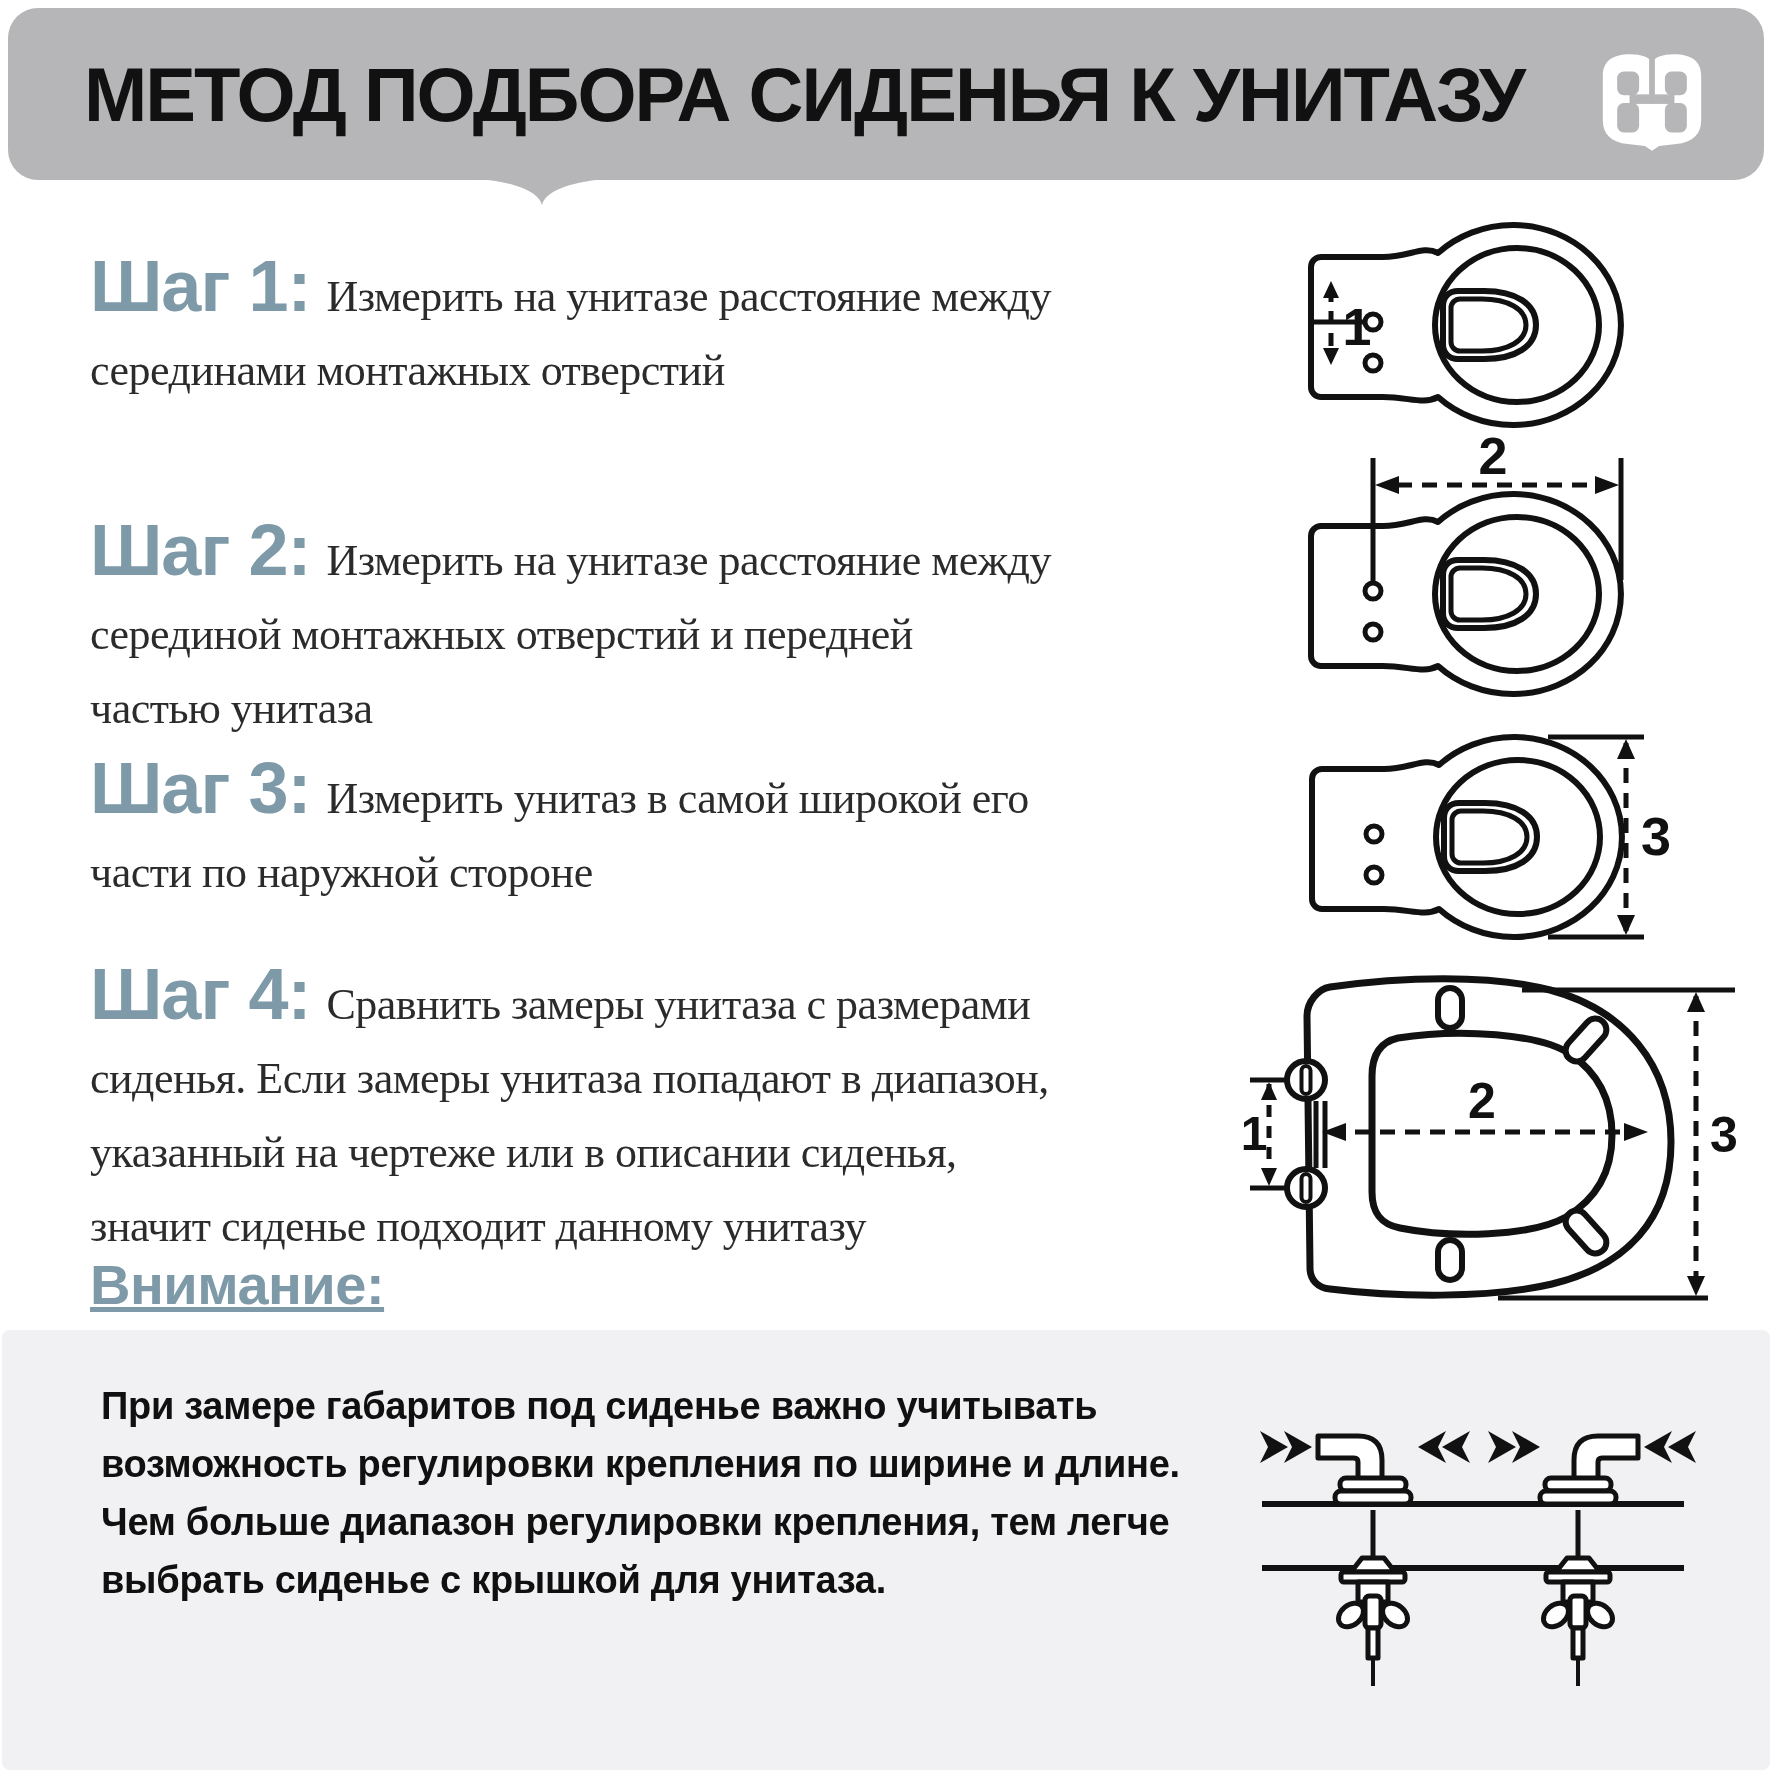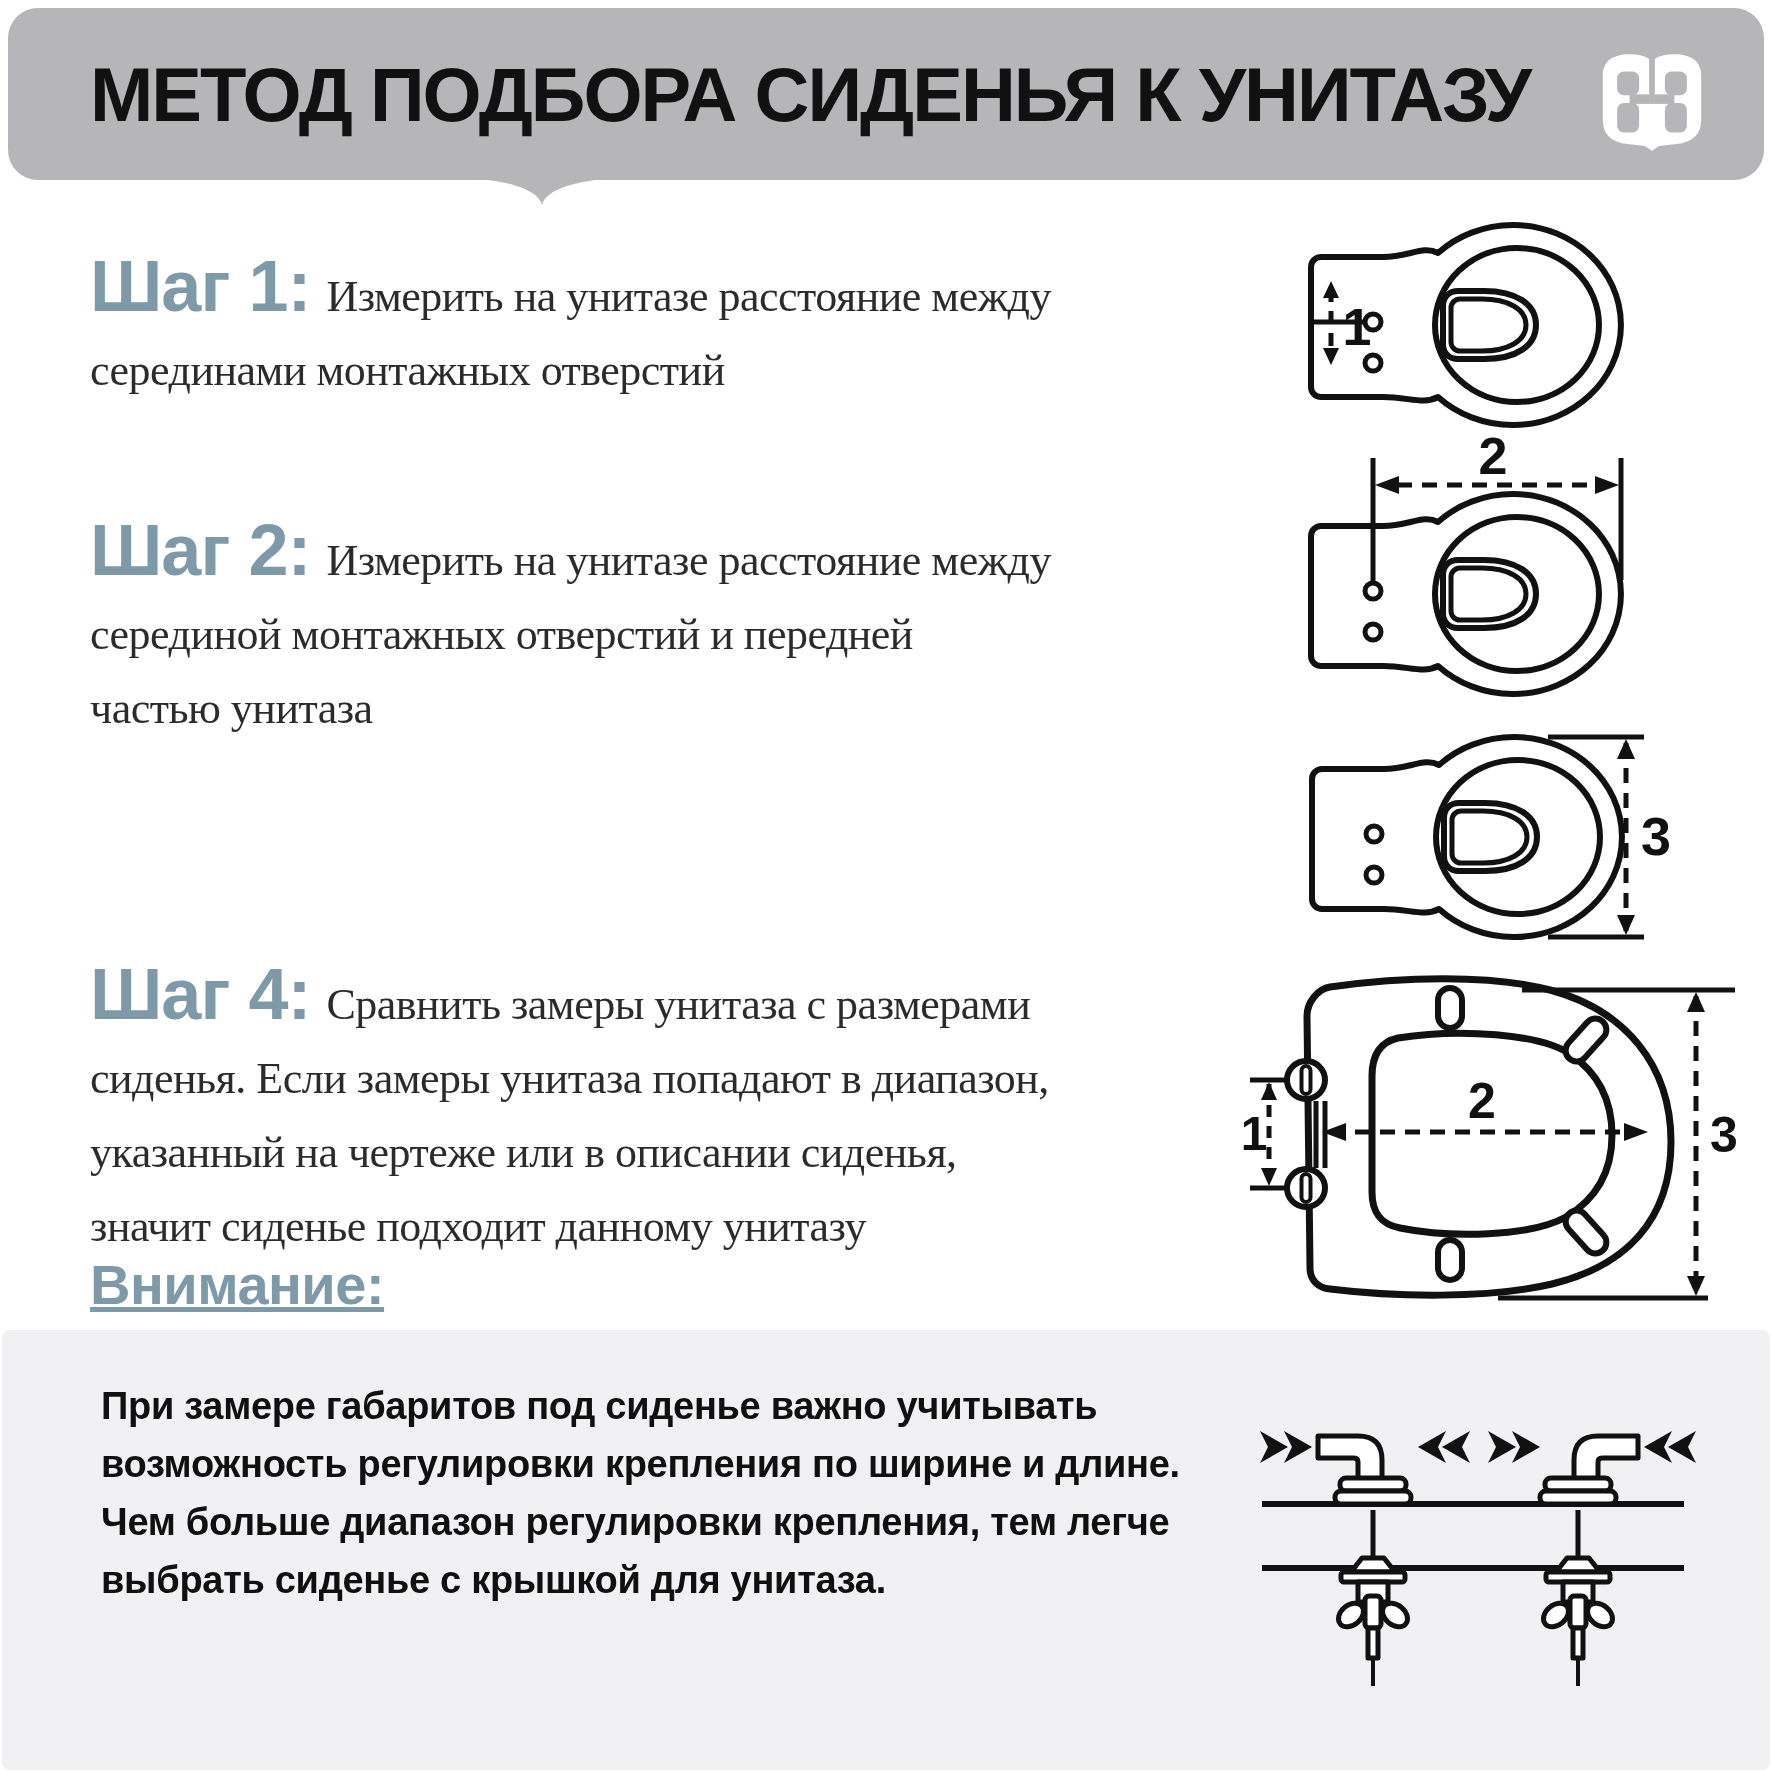--- a/index.html
+++ b/index.html
@@ -11,21 +11,21 @@
   html,body{margin:0;padding:0;background:#fff;}
   .page{
     position:relative;width:1772px;height:1772px;background:#fff;overflow:hidden;
     font-family:"Liberation Sans","DejaVu Sans",sans-serif;color:var(--ink);
   }
   .header-band{
     position:absolute;left:8px;top:8px;width:1756px;height:172px;
     background:var(--header_bg);border-radius:30px;
   }
   .page-title{
-    position:absolute;left:90px;top:8px;height:172px;margin:0;
+    position:absolute;left:84px;top:8px;height:172px;margin:0;
     display:flex;align-items:center;
     font-size:76px;font-weight:bold;letter-spacing:-2px;color:#111;white-space:nowrap;
   }
   .header-tail{position:absolute;left:477px;top:179px;}
   .brand-logo{position:absolute;left:1599px;top:51px;}
 
   .step{
     position:absolute;left:90px;width:1155px;line-height:65px;color:var(--ink);
   }
   .step-label{
@@ -96,20 +96,24 @@
   </svg>
 
   <div class="step s1">
     <span class="step-label">Шаг 1:</span><span class="step-text">Измерить на унитазе расстояние между
 серединами монтажных отверстий</span>
   </div>
   <div class="step s2">
     <span class="step-label">Шаг 2:</span><span class="step-text">Измерить на унитазе расстояние между
 серединой монтажных отверстий и передней
 частью унитаза</span>
+  </div>
+  <div class="step s3">
+    <span class="step-label">Шаг 3:</span><span class="step-text">Измерить унитаз в самой широкой его
+части по наружной стороне</span>
   </div>
   <div class="step s4">
     <span class="step-label">Шаг 4:</span><span class="step-text">Сравнить замеры унитаза с размерами
 сиденья. Если замеры унитаза попадают в диапазон,
 указанный на чертеже или в описании сиденья,
 значит сиденье подходит данному унитазу</span>
   </div>
 
   <h2 class="attention-heading">Внимание:</h2>
 

